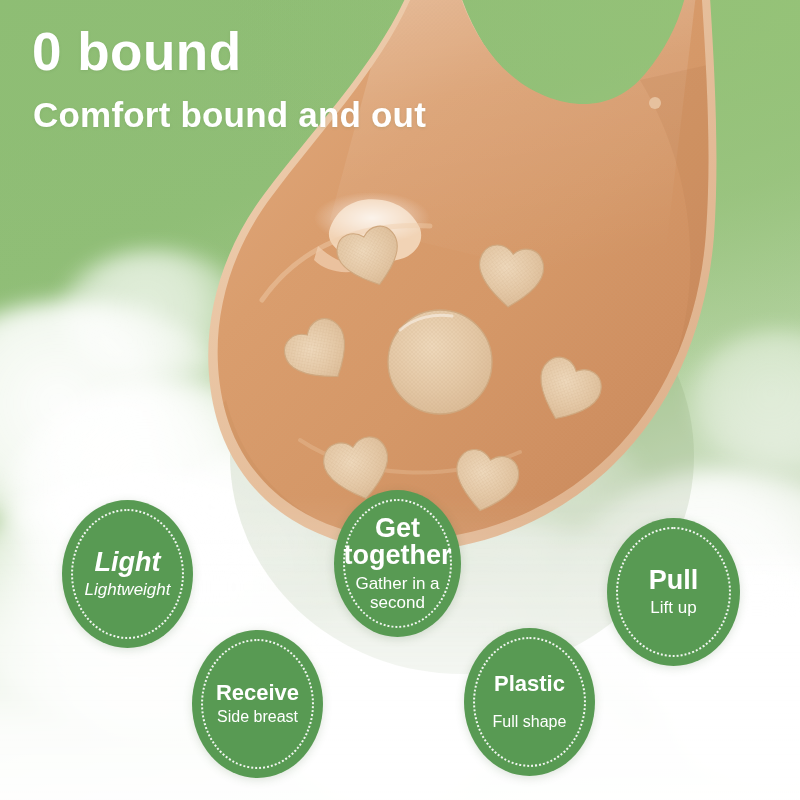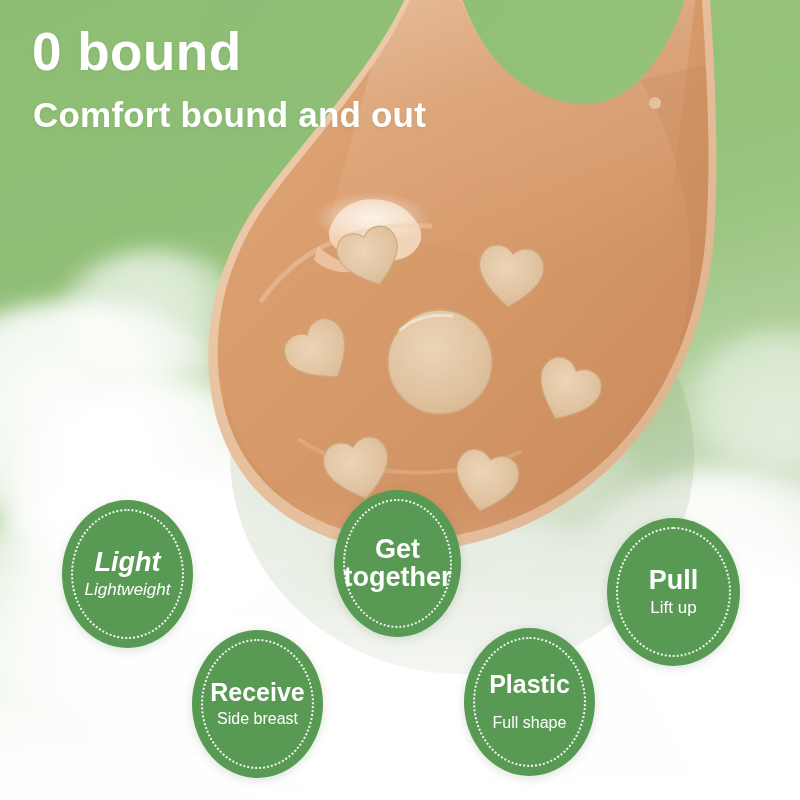--- a/index.html
+++ b/index.html
@@ -133,21 +133,21 @@
     padding: 0 10px;
     white-space: pre-line;
   }
   .badge .b-sub {
     font-size: 17px;
     font-weight: 400;
     line-height: 1.12;
     margin-top: 4px;
     padding: 0 12px;
   }
-  .badge.small .b-title { font-size: 25px; }
+  .badge.small .b-title { font-size: 22px; }
   .badge.small .b-sub   { font-size: 16px; }
 
   .badge-0 { left: 62px;  top: 500px; width: 131px; height: 148px; font-style: italic; }
   .badge-1 { left: 334px; top: 490px; width: 127px; height: 147px; }
   .badge-2 { left: 607px; top: 518px; width: 133px; height: 148px; }
   .badge-3 { left: 192px; top: 630px; width: 131px; height: 148px; }
   .badge-4 { left: 464px; top: 628px; width: 131px; height: 148px; gap: 13px; }
 </style>
 </head>
 <body>
@@ -349,20 +349,21 @@
   <div class="subhead">Comfort bound and out</div>
 
   <div class="badge badge-0">
     <div class="b-title">Light</div>
     <div class="b-sub">Lightweight</div>
   </div>
 
   <div class="badge badge-1">
     <div class="b-title">Get
 together</div>
+    <div class="b-sub">Gather in a second</div>
   </div>
 
   <div class="badge badge-2">
     <div class="b-title">Pull</div>
     <div class="b-sub">Lift up</div>
   </div>
 
   <div class="badge badge-3 small">
     <div class="b-title">Receive</div>
     <div class="b-sub">Side breast</div>

